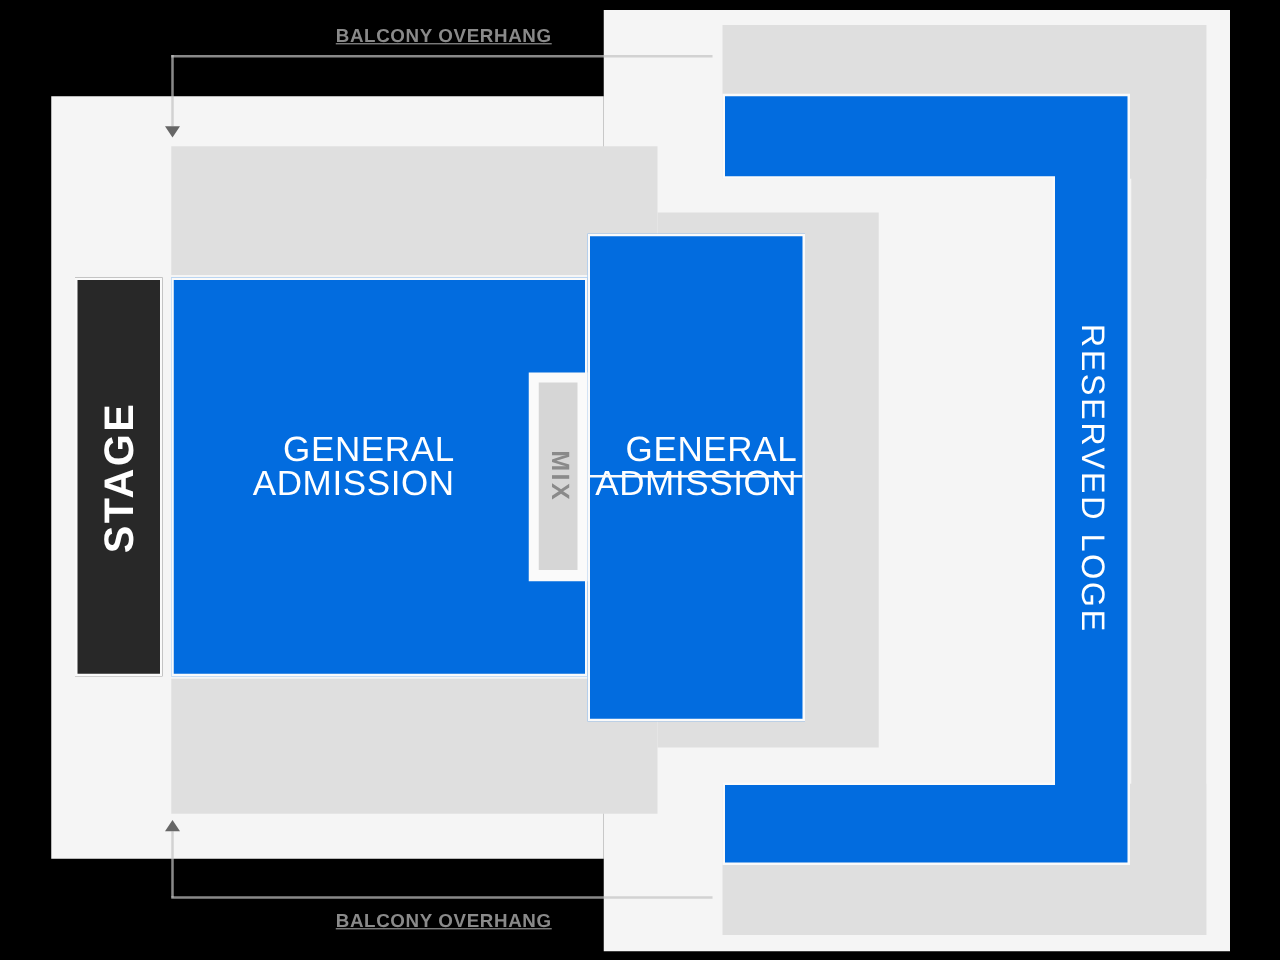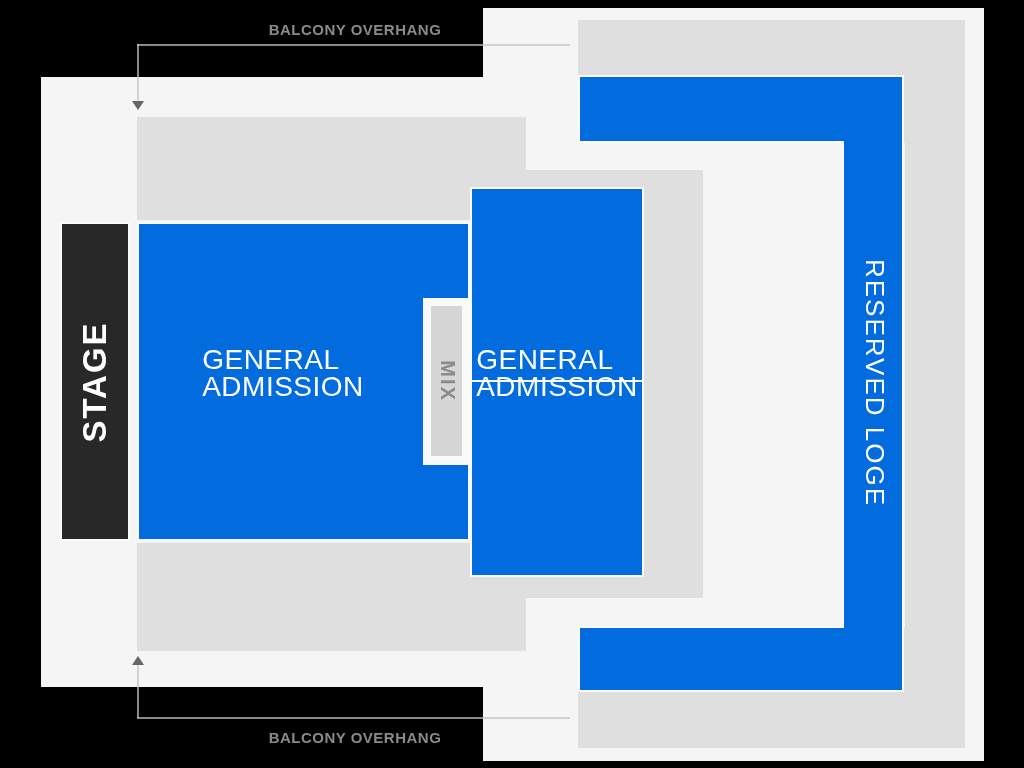--- a/index.html
+++ b/index.html
@@ -35,21 +35,21 @@
   .gray-d3{left:578px;top:627px;width:387px;height:121px;}
   
   .loge-svg{left:0;top:0;width:1024px;height:768px;z-index:3;pointer-events:none;}
   .loge-svg path{pointer-events:auto;}
   .section{background:var(--section-blue);border:2px solid var(--stroke-white);box-sizing:border-box;z-index:3;}
   .ga-main{left:137px;top:222px;width:333px;height:319px;}
   .ga-right{left:470px;top:187px;width:174px;height:390px;}
   .ga-label{
     position:absolute;transform:translate(-50%,-50%);
     color:#fff;font-size:28px;line-height:27px;letter-spacing:0.5px;
-    text-align:left;white-space:nowrap;z-index:5;
+    text-align:right;white-space:nowrap;z-index:5;
   }
   .ga-label span{display:block;}
   .ga-main .ga-label{left:144px;top:149px;}
   .ga-right .ga-label{left:85px;top:184px;}
   .divider{position:absolute;left:0;top:191px;width:100%;height:2px;background:var(--stroke-white);z-index:6;}
   
   .stage{
     left:60px;top:222px;width:70px;height:319px;background:var(--stage-fill);
     border:2px solid var(--stroke-white);box-sizing:border-box;z-index:3;
   }
@@ -65,21 +65,21 @@
     color:var(--label-gray);font-weight:bold;font-size:20px;letter-spacing:2px;white-space:nowrap;
   }
   
   .loge-label{
     left:874px;top:383px;transform:translate(-50%,-50%) rotate(90deg);
     color:#fff;font-size:26px;letter-spacing:2px;white-space:nowrap;z-index:5;
   }
   
   .ann-label{
     color:var(--label-gray);font-weight:bold;font-size:15px;letter-spacing:0.5px;
-    transform:translate(-50%,-50%);white-space:nowrap;z-index:7;
+    transform:translate(-50%,-50%);white-space:nowrap;z-index:7;text-decoration:underline;
   }
   .ann-top{left:355px;top:29px;}
   .ann-bottom{left:355px;top:737px;}
   .leader{background:var(--leader-line);z-index:6;}
   .leader-h-top{left:137px;top:44px;width:433px;height:2px;}
   .leader-v-top{left:137px;top:44px;width:2px;height:57px;}
   .leader-h-bottom{left:137px;top:717px;width:433px;height:2px;}
   .leader-v-bottom{left:137px;top:665px;width:2px;height:53px;}
   .arrowhead{width:0;height:0;z-index:6;}
   .arrow-down{

